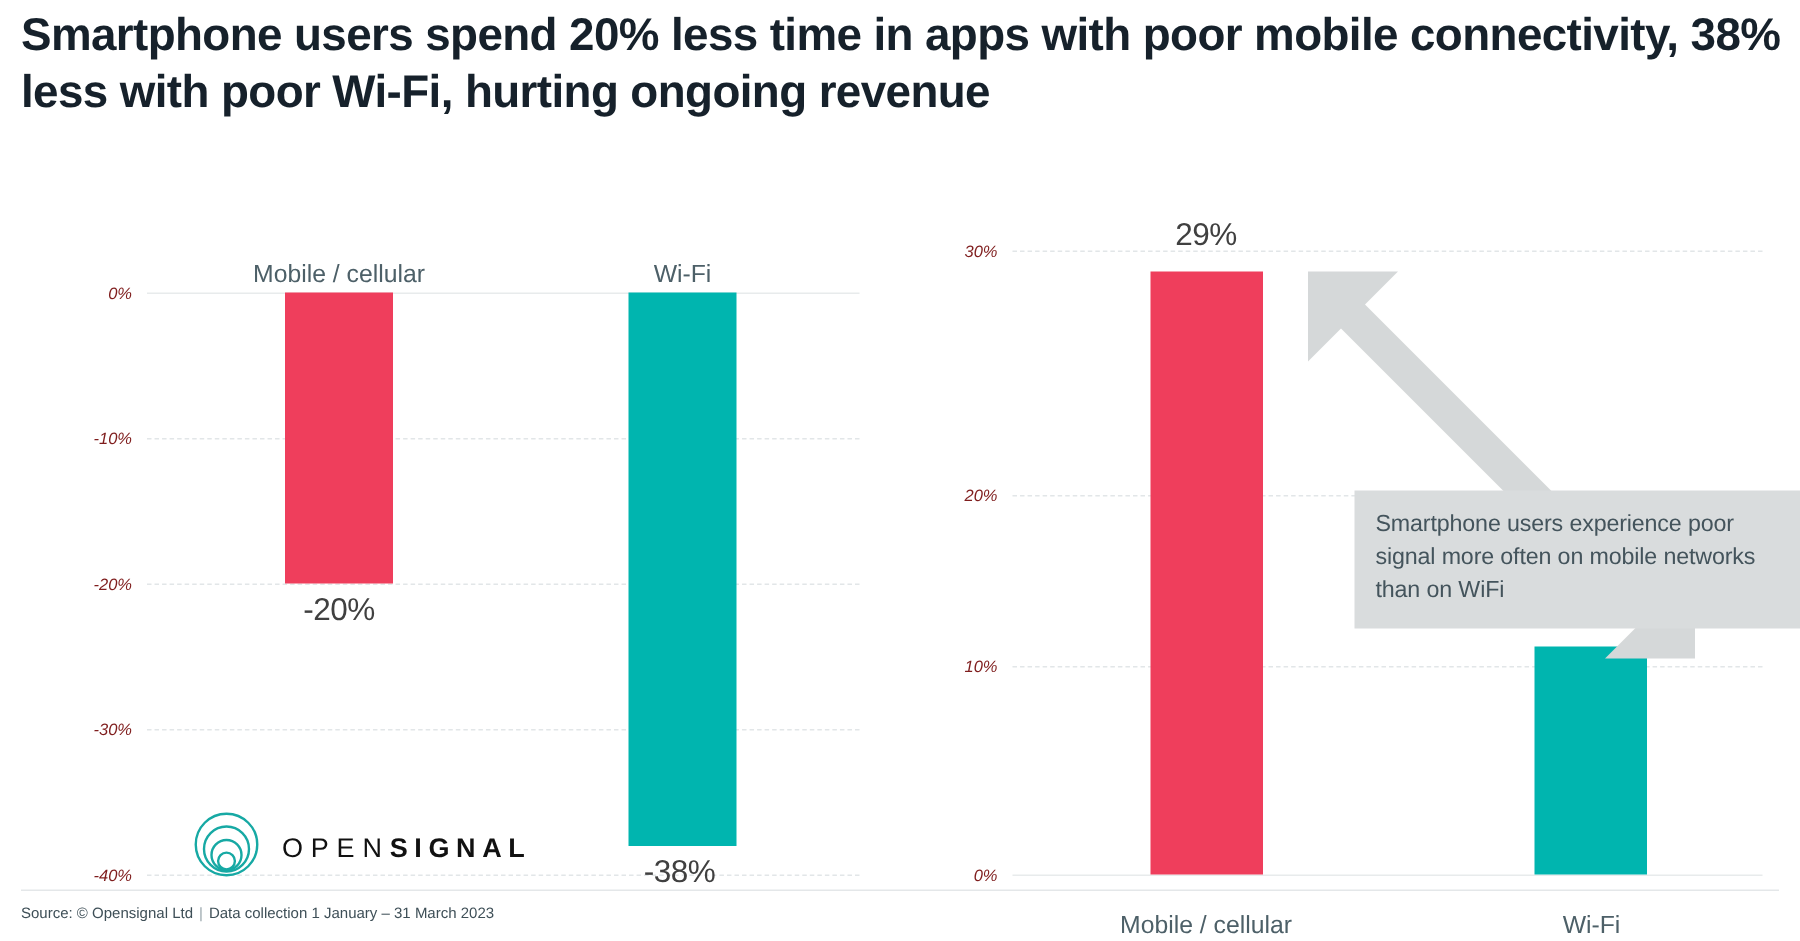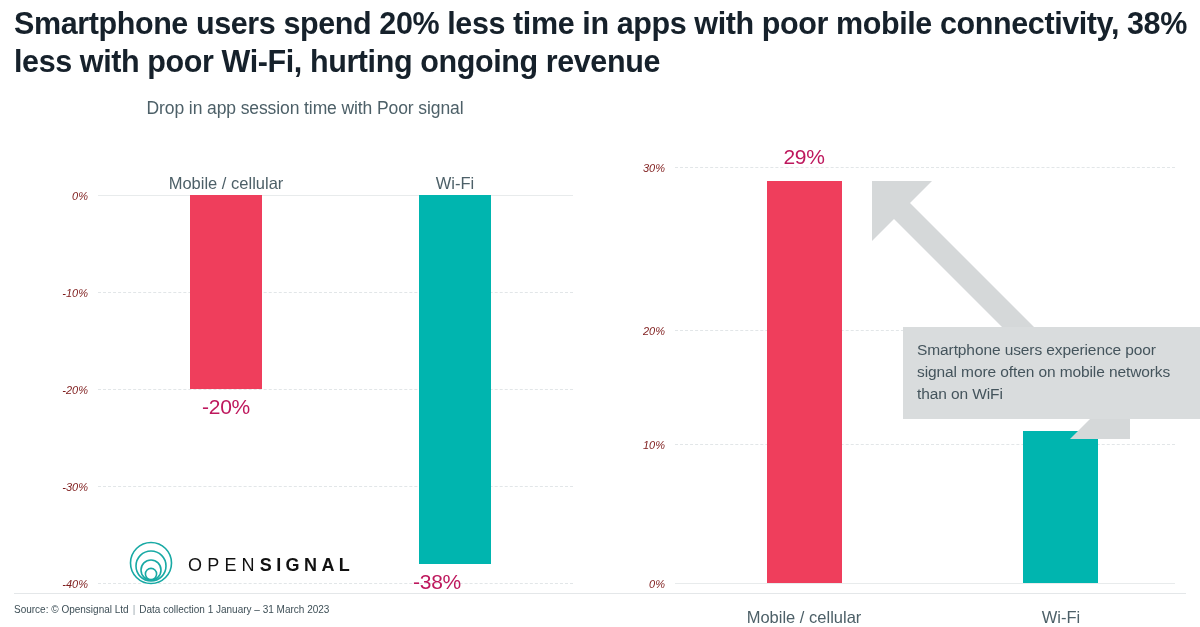--- a/index.html
+++ b/index.html
@@ -88,21 +88,21 @@
 
   .bar {
     position: absolute;
   }
   .bar.neg { border-radius: 0; }
 
   .value-label {
     position: absolute;
     transform: translateX(-50%);
     font-size: 21px;
-    color: #be185d;
+    color: #404040;
     white-space: nowrap;
     letter-spacing: -0.3px;
   }
 
   
   #arrow-wrap {
     position: absolute;
     left: 195px;
     top: 8px;
     width: 320px;
@@ -159,21 +159,20 @@
   }
   #footer .sep { color: #9aa7ad; padding: 0 4px; }
 </style>
 </head>
 <body>
 
 <div id="headline">Smartphone users spend 20% less time in apps with poor mobile connectivity, 38% less with poor Wi-Fi, hurting ongoing revenue</div>
 
 <div class="panel" id="panel-left">
 
-  <div class="panel-title">Drop in app session time with Poor signal</div>
 
   <div class="plot" id="plot-left">
 
     <div class="gridline solid" style="top:0px;">
       <span class="axis-label">0%</span>
     </div>
     <div class="gridline" style="top:97px;">
       <span class="axis-label">-10%</span>
     </div>
     <div class="gridline" style="top:194px;">
@@ -186,21 +185,21 @@
       <span class="axis-label">-40%</span>
     </div>
 
     <div class="cat-label" style="left:128px; top:-36px;">Mobile / cellular</div>
     <div class="cat-label" style="left:357px; top:-36px;">Wi-Fi</div>
 
     <div class="bar neg" style="left:92px; top:0px; width:72px; height:194px; background:#EF3E5C;"></div>
     <div class="bar neg" style="left:321px; top:0px; width:72px; height:369px; background:#00B5AF;"></div>
 
     <div class="value-label" style="left:128px; top:200px;">-20%</div>
-    <div class="value-label" style="left:339px; top:375px;">-38%</div>
+    <div class="value-label" style="left:355px; top:375px;">-38%</div>
   </div>
 
   <div id="logo">
     <span>
       <svg width="46" height="46" viewBox="0 0 46 46" aria-hidden="true">
         <circle cx="23" cy="23" r="20.5" fill="none" stroke="#17A9A4" stroke-width="1.6"></circle>
         <circle cx="23" cy="26" r="15" fill="none" stroke="#17A9A4" stroke-width="1.6"></circle>
         <circle cx="23" cy="30" r="10" fill="none" stroke="#17A9A4" stroke-width="1.6"></circle>
         <circle cx="23" cy="34" r="5.6" fill="none" stroke="#17A9A4" stroke-width="1.6"></circle>
       </svg>

